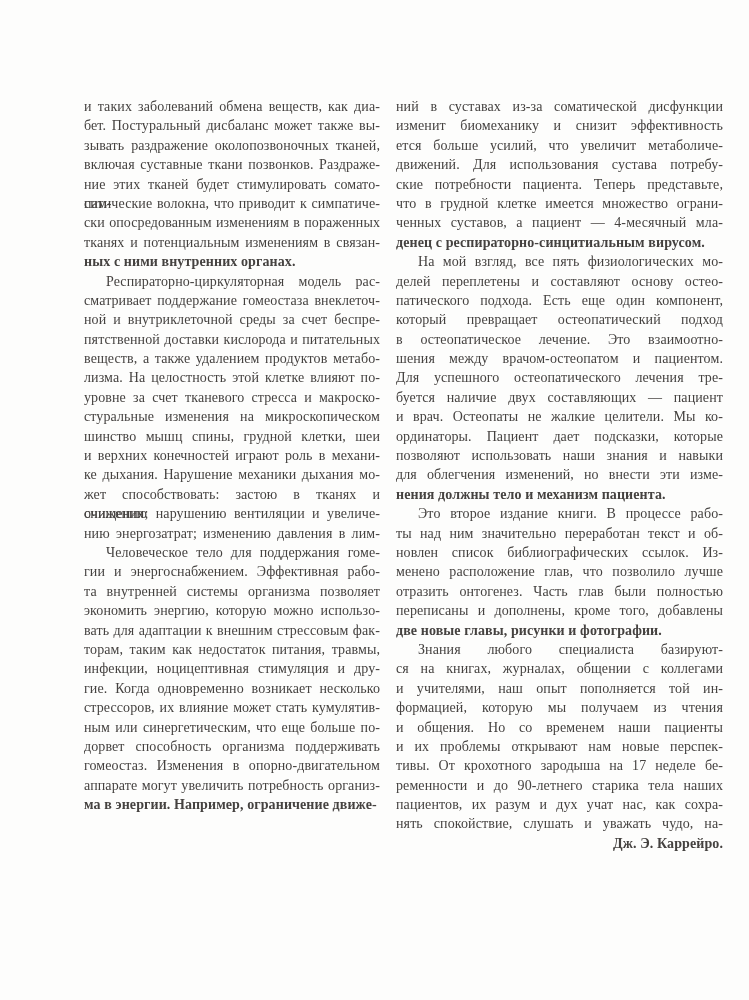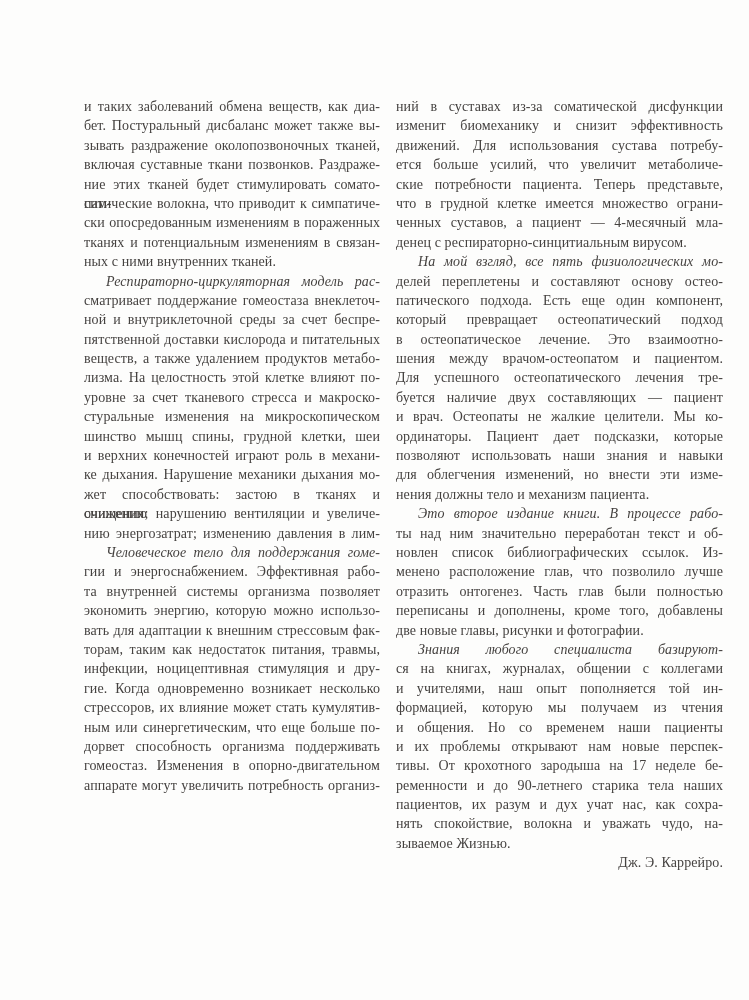--- a/index.html
+++ b/index.html
@@ -21,39 +21,39 @@
   .paragraph { margin: 0; padding: 0; }
   .line {
     font-size: 14px;
     line-height: 19.4px;
     height: 19.4px;
     text-align: justify;
     text-align-last: justify;
     box-sizing: border-box;
     letter-spacing: 0.1px;
   }
-  .line.indent { padding-left: 22px; font-style: italic; }
-  .line.last { text-align-last: auto; }
+  .line.indent { padding-left: 22px; }
+  .line.last { text-align-last: auto; font-weight: bold; }
   .line.right { text-align: center; text-align-last: right; }
 </style>
 </head>
 <body>
 
 <div class="page">
   <div class="column col-left">
       <div class="paragraph">
         <div class="line">и таких заболеваний обмена веществ, как диа-</div>
         <div class="line">бет. Постуральный дисбаланс может также вы-</div>
         <div class="line">зывать раздражение околопозвоночных тканей,</div>
         <div class="line">включая суставные ткани позвонков. Раздраже-</div>
         <div class="line">ние этих тканей будет стимулировать сомато-сим-</div>
         <div class="line">патические волокна, что приводит к симпатиче-</div>
         <div class="line">ски опосредованным изменениям в пораженных</div>
         <div class="line">тканях и потенциальным изменениям в связан-</div>
-        <div class="line last">ных с ними внутренних тканей.</div>
+        <div class="line last">ных с ними внутренних органах.</div>
       </div>
       <div class="paragraph">
         <div class="line indent">Респираторно-циркуляторная модель рас-</div>
         <div class="line">сматривает поддержание гомеостаза внеклеточ-</div>
         <div class="line">ной и внутриклеточной среды за счет беспре-</div>
         <div class="line">пятственной доставки кислорода и питательных</div>
         <div class="line">веществ, а также удалением продуктов метабо-</div>
         <div class="line">лизма. На целостность этой клетке влияют по-</div>
         <div class="line">уровне за счет тканевого стресса и макроско-</div>
         <div class="line">стуральные изменения на микроскопическом</div>
@@ -71,28 +71,29 @@
         <div class="line">экономить энергию, которую можно использо-</div>
         <div class="line">вать для адаптации к внешним стрессовым фак-</div>
         <div class="line">торам, таким как недостаток питания, травмы,</div>
         <div class="line">инфекции, ноцицептивная стимуляция и дру-</div>
         <div class="line">гие. Когда одновременно возникает несколько</div>
         <div class="line">стрессоров, их влияние может стать кумулятив-</div>
         <div class="line">ным или синергетическим, что еще больше по-</div>
         <div class="line">дорвет способность организма поддерживать</div>
         <div class="line">гомеостаз. Изменения в опорно-двигательном</div>
         <div class="line">аппарате могут увеличить потребность организ-</div>
+        <div class="line last">ма в энергии. Например, ограничение движе-</div>
       </div>
     </div>
   <div class="column col-right">
       <div class="paragraph">
         <div class="line">ний в суставах из-за соматической дисфункции</div>
         <div class="line">изменит биомеханику и снизит эффективность</div>
+        <div class="line">ется больше усилий, что увеличит метаболиче-</div>
         <div class="line">движений. Для использования сустава потребу-</div>
-        <div class="line">ется больше усилий, что увеличит метаболиче-</div>
         <div class="line">ские потребности пациента. Теперь представьте,</div>
         <div class="line">что в грудной клетке имеется множество ограни-</div>
         <div class="line">ченных суставов, а пациент — 4-месячный мла-</div>
         <div class="line last">денец с респираторно-синцитиальным вирусом.</div>
       </div>
       <div class="paragraph">
         <div class="line indent">На мой взгляд, все пять физиологических мо-</div>
         <div class="line">делей переплетены и составляют основу остео-</div>
         <div class="line">патического подхода. Есть еще один компонент,</div>
         <div class="line">который превращает остеопатический подход</div>
@@ -118,20 +119,19 @@
       <div class="paragraph">
         <div class="line indent">Знания любого специалиста базируют-</div>
         <div class="line">ся на книгах, журналах, общении с коллегами</div>
         <div class="line">и учителями, наш опыт пополняется той ин-</div>
         <div class="line">формацией, которую мы получаем из чтения</div>
         <div class="line">и общения. Но со временем наши пациенты</div>
         <div class="line">и их проблемы открывают нам новые перспек-</div>
         <div class="line">тивы. От крохотного зародыша на 17 неделе бе-</div>
         <div class="line">ременности и до 90-летнего старика тела наших</div>
         <div class="line">пациентов, их разум и дух учат нас, как сохра-</div>
-        <div class="line">нять спокойствие, волокна и уважать чудо, на-</div>
-        <div class="line last">зываемое Жизнью.</div>
+        <div class="line">нять спокойствие, слушать и уважать чудо, на-</div>
       </div>
       <div class="paragraph">
         <div class="line last right">Дж. Э. Каррейро.</div>
       </div>
     </div>
 </div>
 
 </body></html>

